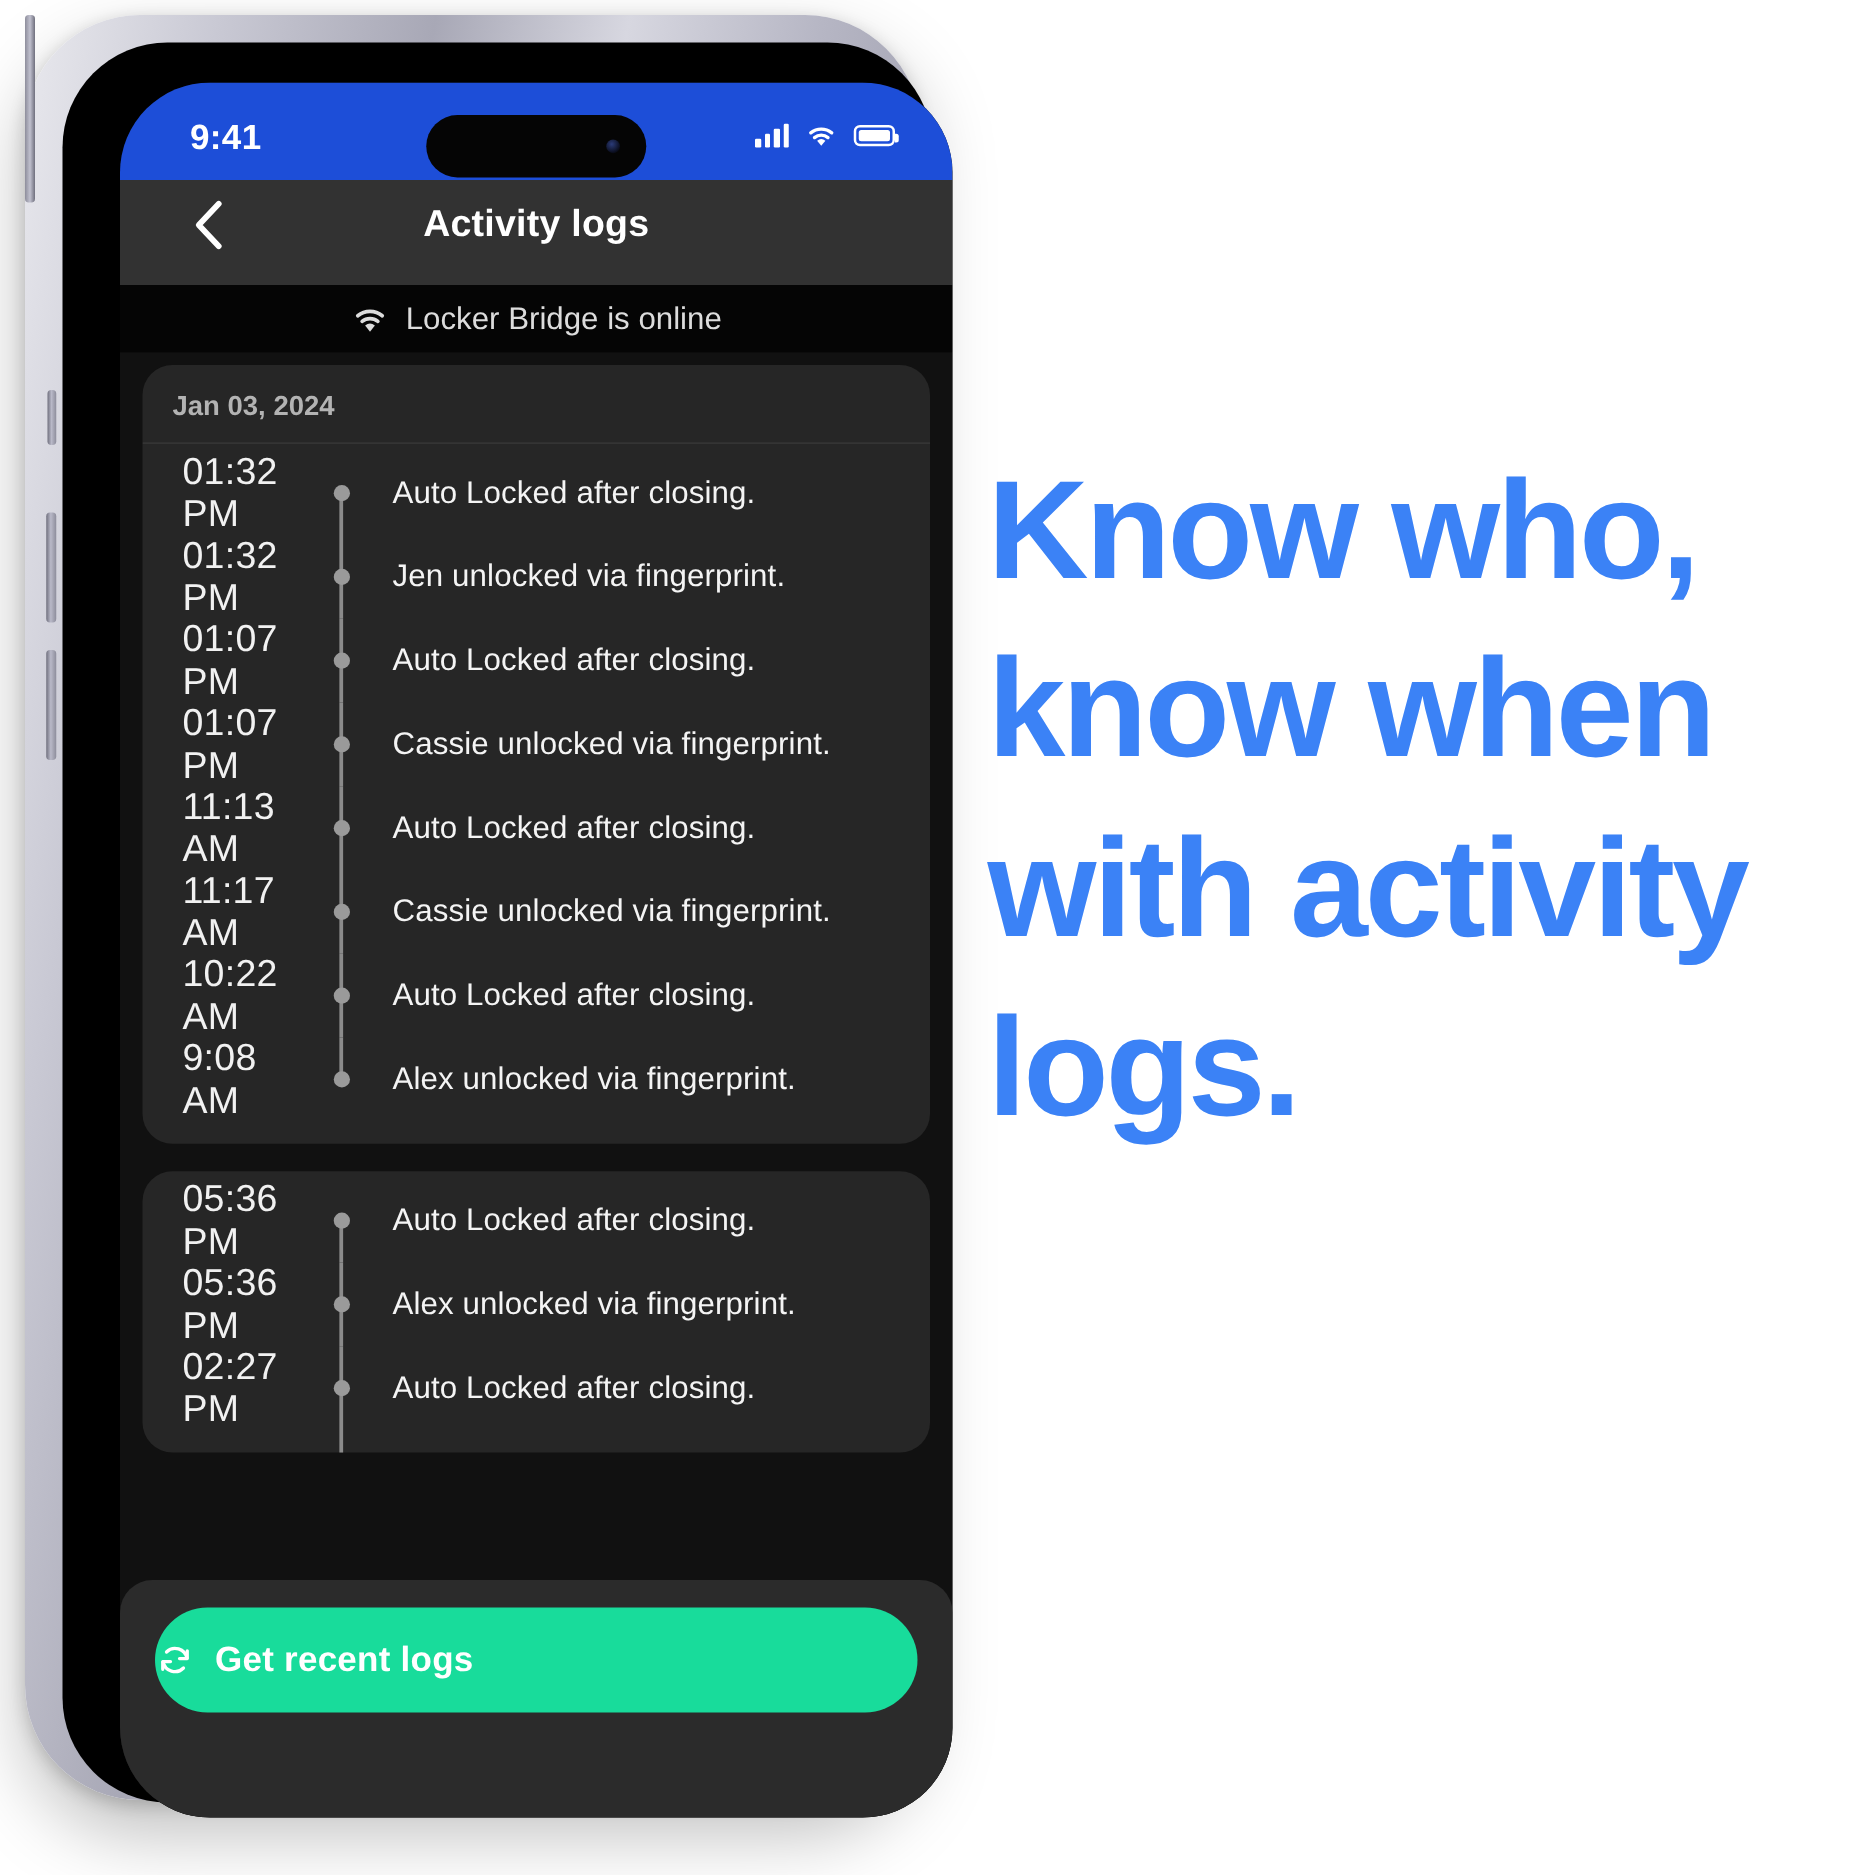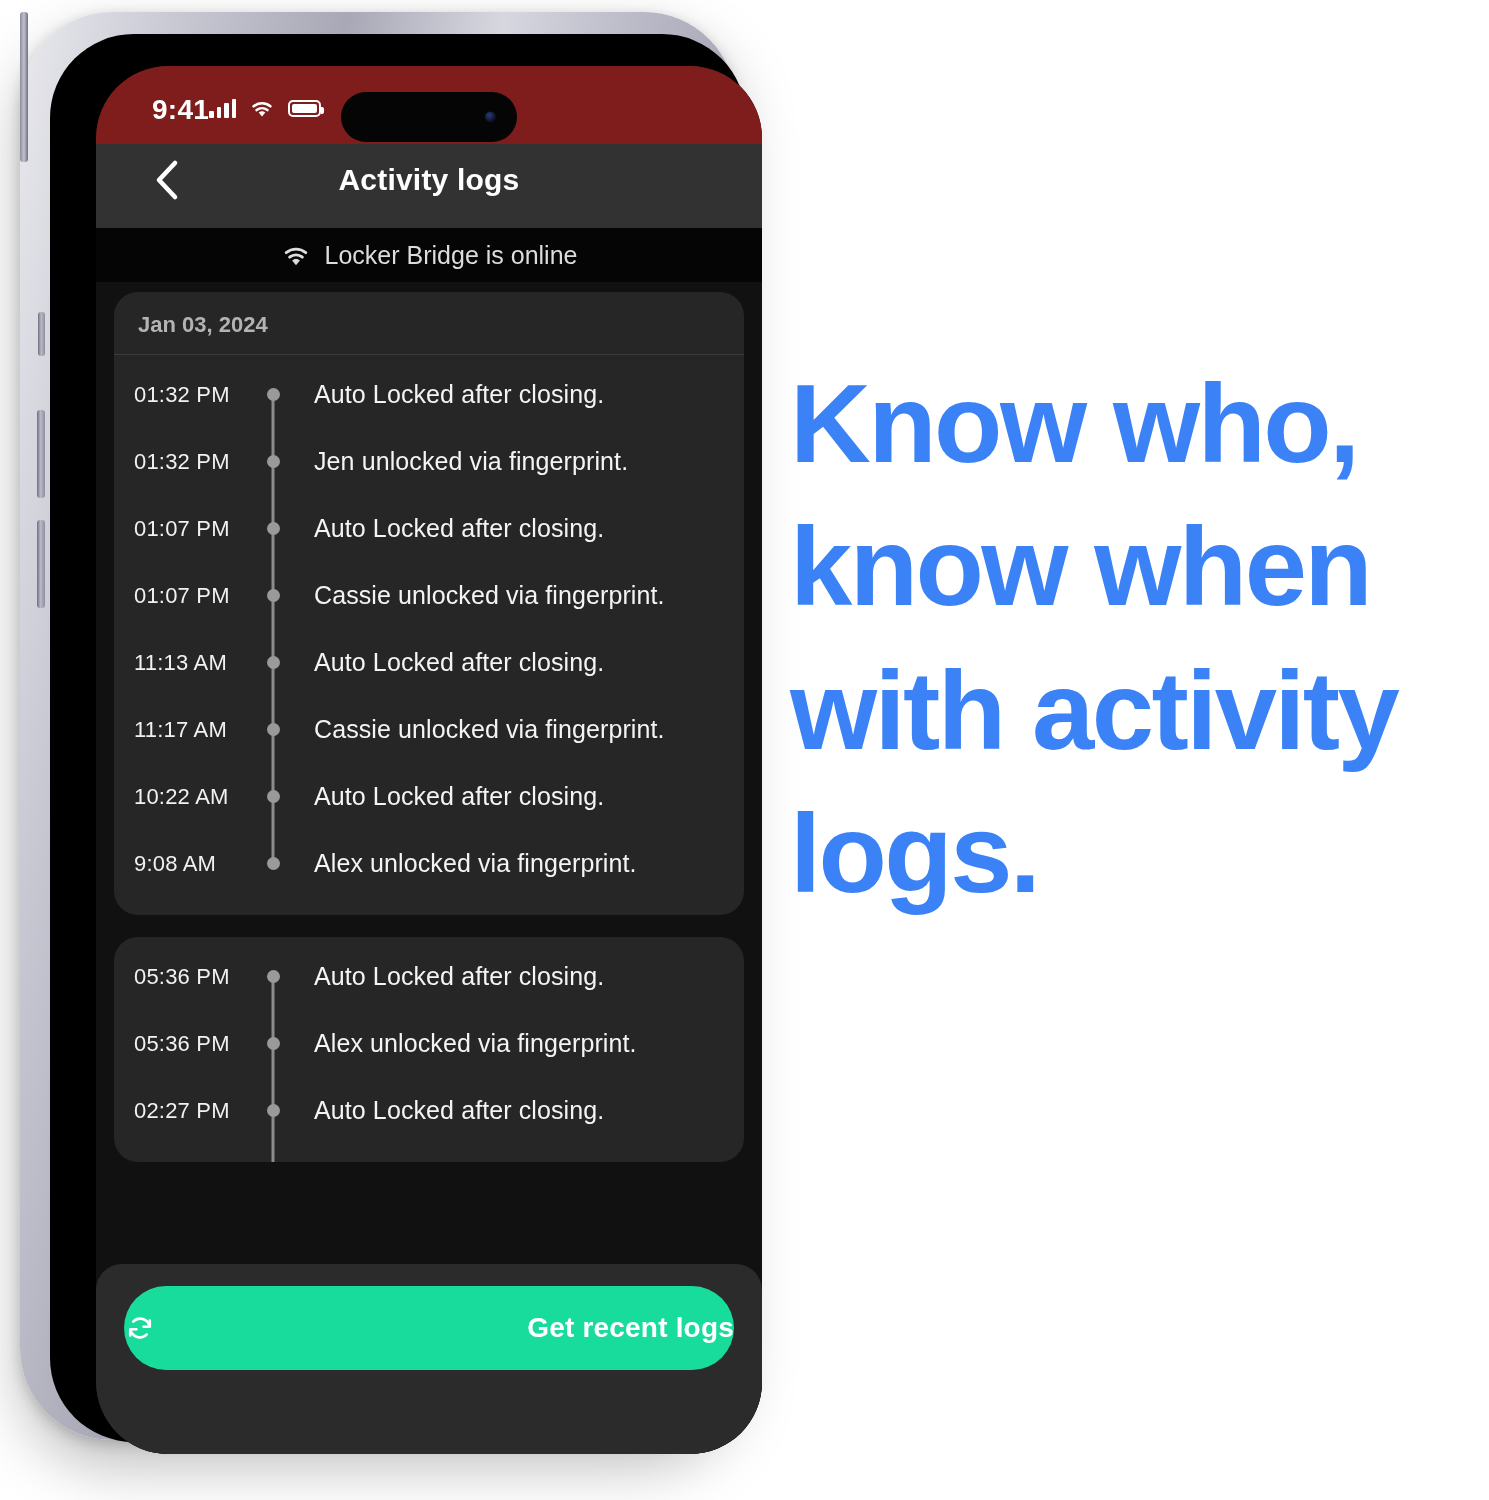--- a/index.html
+++ b/index.html
@@ -38,22 +38,22 @@
     background:linear-gradient(90deg,#6f6f7d,#b9b9c8 45%,#8d8d9b);
   }
   #silent-switch{ left:18px; top:300px; width:7px; height:44px; }
   #vol-up{ left:17px; top:398px; width:8px; height:88px; }
   #vol-down{ left:17px; top:508px; width:8px; height:88px; }
   #power-btn{ right:18px; top:436px; width:8px; height:150px;
     background:linear-gradient(90deg,#8d8d9b,#c0c0ce 50%,#6f6f7d); border-radius:3px;}
 
   
   #status-bar{
-    position:relative; height:78px; background:#7f1d1d;
-    display:flex; align-items:flex-start; 
+    position:relative; height:78px; background:#1d4ed8;
+    display:flex; align-items:flex-start; justify-content:space-between;
     padding:28px 46px 0 56px;
   }
   #status-time{ color:#fff; font-size:28px; font-weight:700; letter-spacing:.3px; }
   #status-icons{ display:flex; align-items:center; gap:13px; padding-top:5px; }
   .bars{ display:flex; align-items:flex-end; gap:3px; height:19px; }
   .bars i{ display:block; width:4.5px; background:#fff; border-radius:1px; }
   .bars i:nth-child(1){height:7px}.bars i:nth-child(2){height:11px}
   .bars i:nth-child(3){height:15px}.bars i:nth-child(4){height:19px}
   .batt{ width:33px; height:17px; border:2px solid #fff; border-radius:5px; position:relative; padding:2px; }
   .batt::after{ content:""; position:absolute; right:-5px; top:5px; width:3px; height:7px;
@@ -92,42 +92,42 @@
   }
   #bridge-banner .wifi-ico{ display:block; }
 
   
   #log-scroll{ background:#111111; height:1172px; padding:10px 18px 0; position:relative; }
   .date-card{ background:#262626; border-radius:24px; margin-bottom:22px; overflow:hidden; }
   .date-head{ padding:20px 24px 16px; color:#b3b3b3; font-size:22px; font-weight:700;
     border-bottom:1px solid #3a3a3a; }
   .rows{ padding:6px 0 18px; position:relative; }
   .log-row{ display:flex; align-items:center; height:67px; position:relative; }
-  .log-time{ width:142px; flex:0 0 142px; padding-left:20px; color:#f1f1f1;
-    font-size:22px; font-weight:500; letter-spacing:.2px; }
+  .log-time{ width:142px; flex:0 0 142px; padding-left:32px; color:#f1f1f1;
+    font-size:30px; font-weight:500; letter-spacing:.2px; }
   .rail{ position:relative; width:34px; flex:0 0 34px; align-self:stretch;
     display:flex; align-items:center; justify-content:center; }
   .rail::before{ content:""; position:absolute; top:0; bottom:0; left:50%;
     transform:translateX(-50%); width:3px; background:#8b8b8b; }
   .rail.first::before{ top:50%; }
   .rail.last::before{ bottom:50%; }
   .rail.tail::before{ bottom:-60px; }
   .dot{ position:relative; width:13px; height:13px; border-radius:50%;
     background:#9a9a9a; z-index:2; }
   .log-text{ padding-left:24px; color:#f4f4f4; font-size:25px; letter-spacing:.1px; }
 
   
   #bottom-bar{
     position:absolute; left:0; right:0; bottom:0; height:190px;
     background:#2b2b2b; border-radius:26px 26px 0 0;
     padding:22px 28px 0; z-index:5;
   }
   #get-logs-btn{
     height:84px; border-radius:42px; background:#18dc9b;
-    display:flex; align-items:center; justify-content:space-between; gap:16px;
+    display:flex; align-items:center; justify-content:flex-start; gap:16px;
     color:#fff; font-size:28px; font-weight:700; cursor:pointer; letter-spacing:.2px;
   }
 
   
   #headline{
     position:absolute; left:790px; top:352px; width:660px;
     color:#3b82f6; font-size:112px; font-weight:700;
     line-height:1.28; letter-spacing:-2.6px;
   }
 </style>

